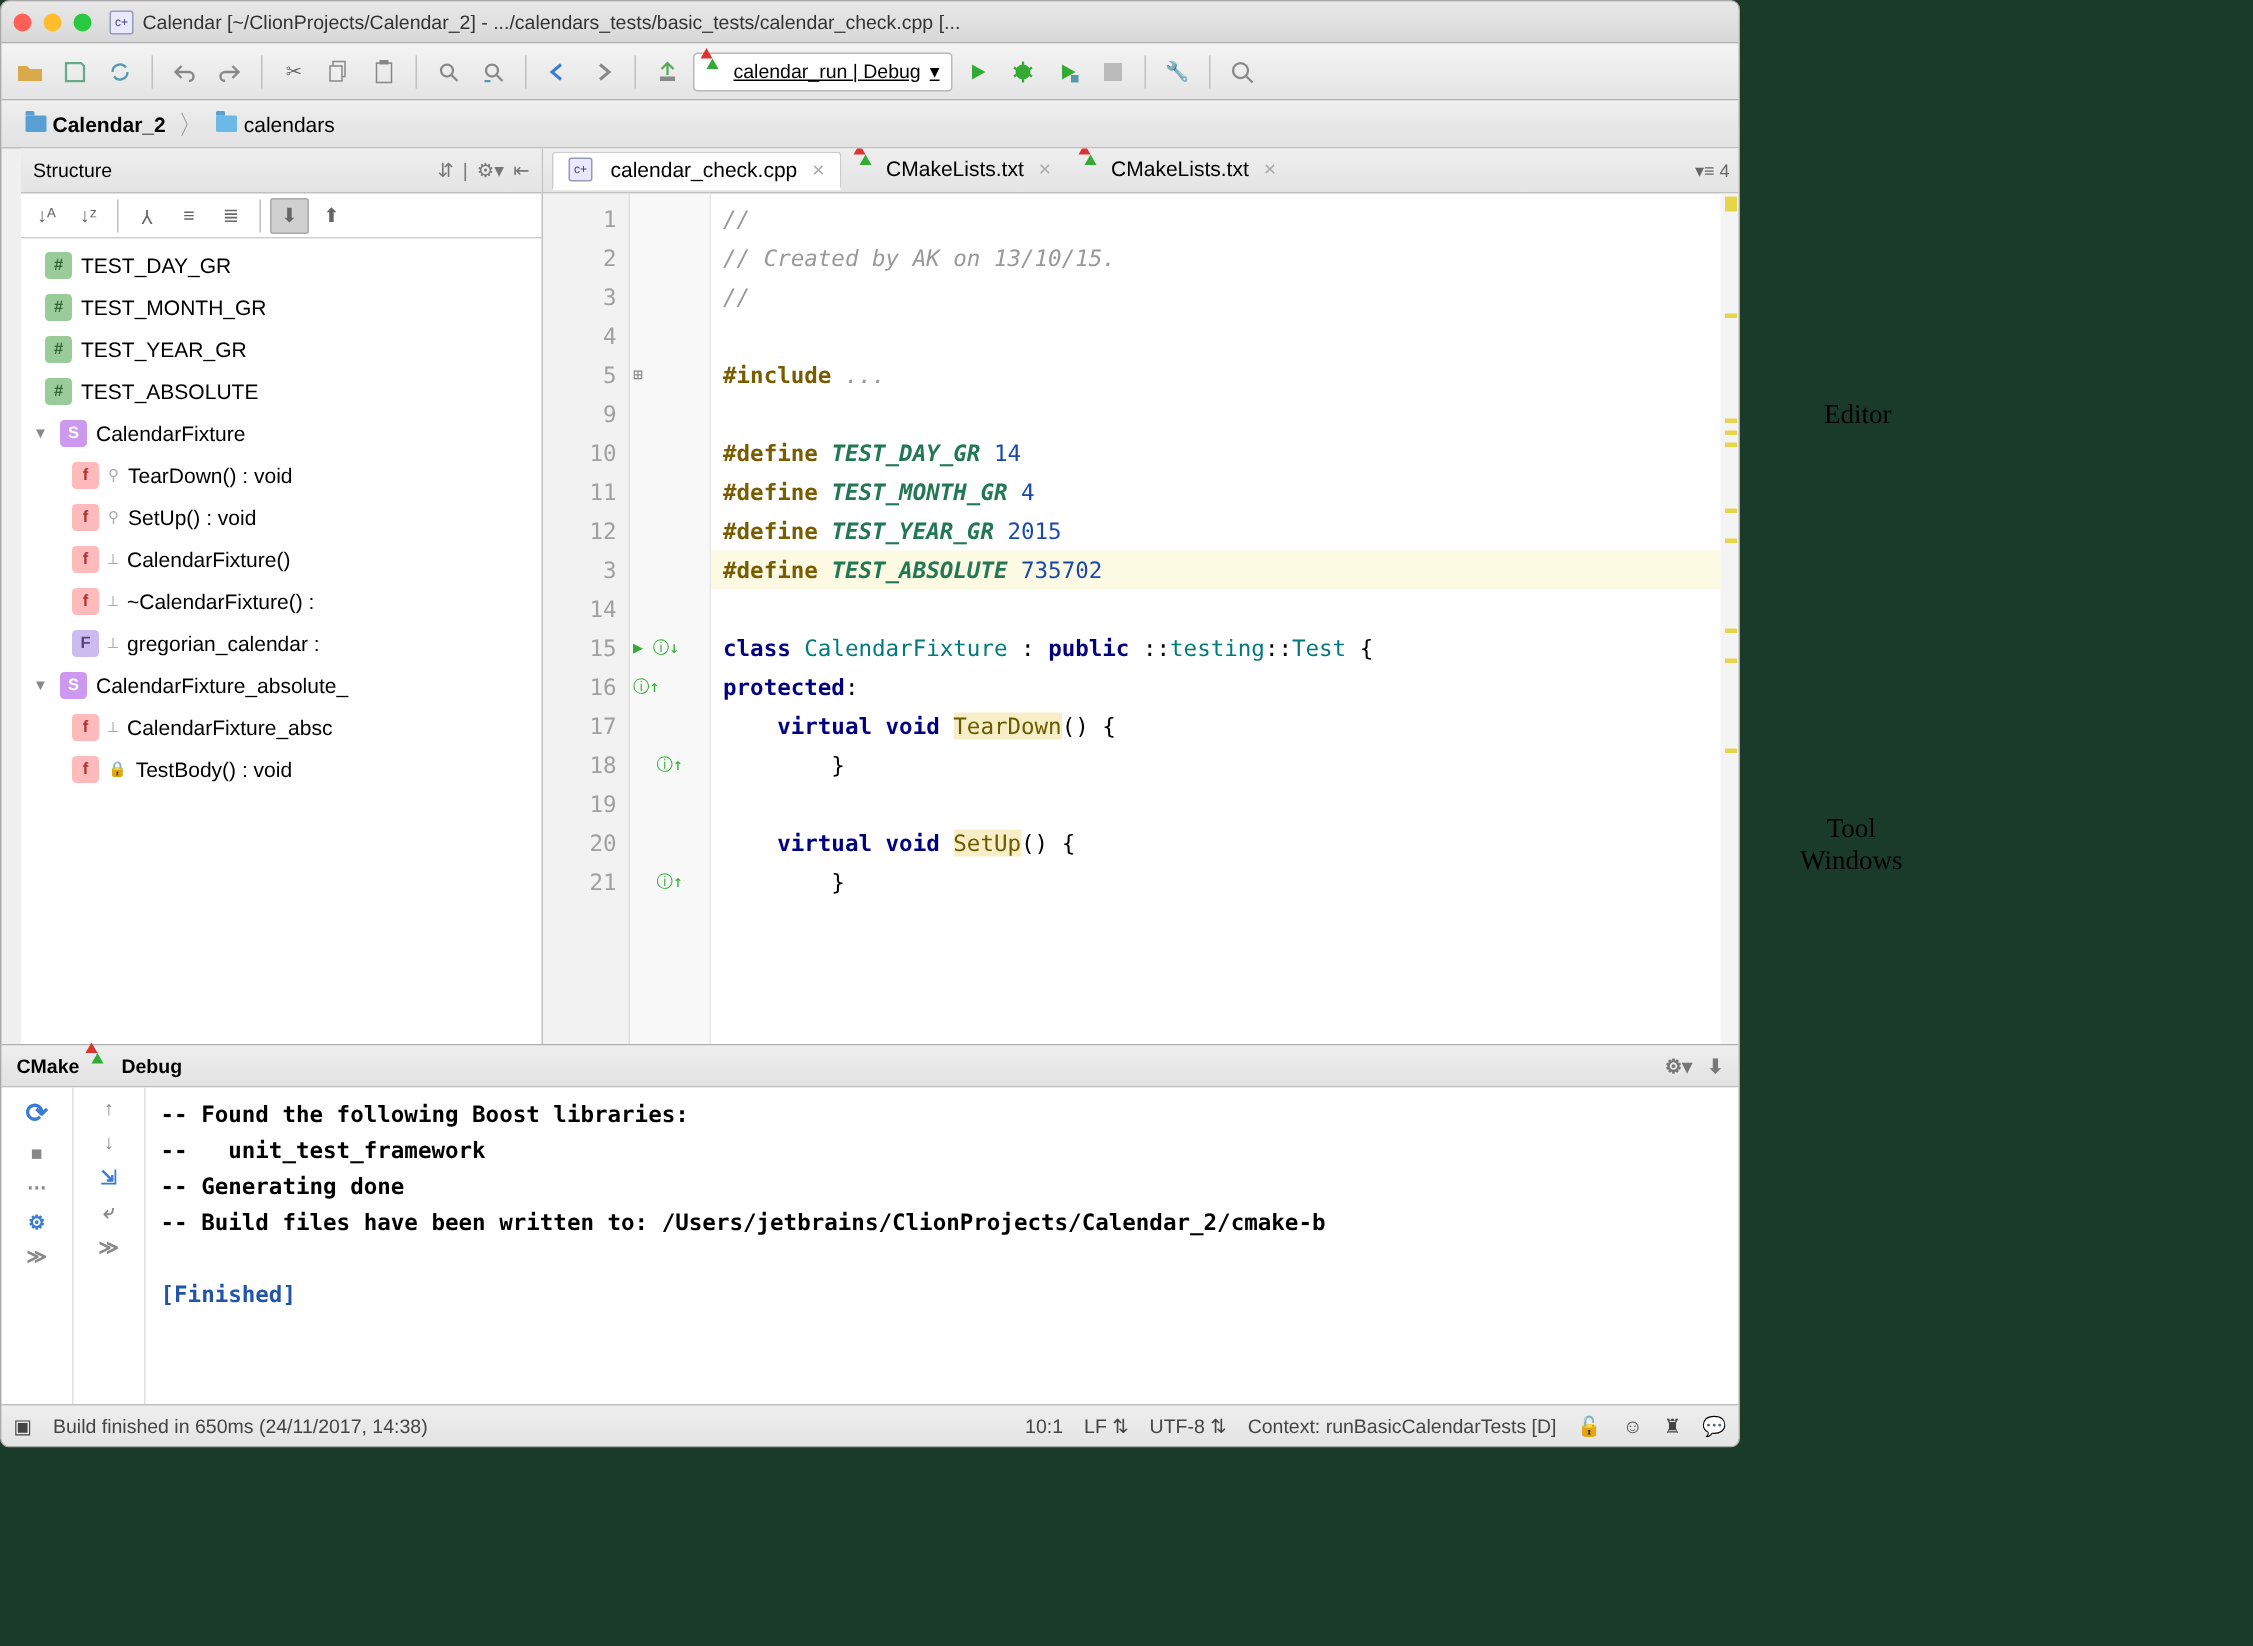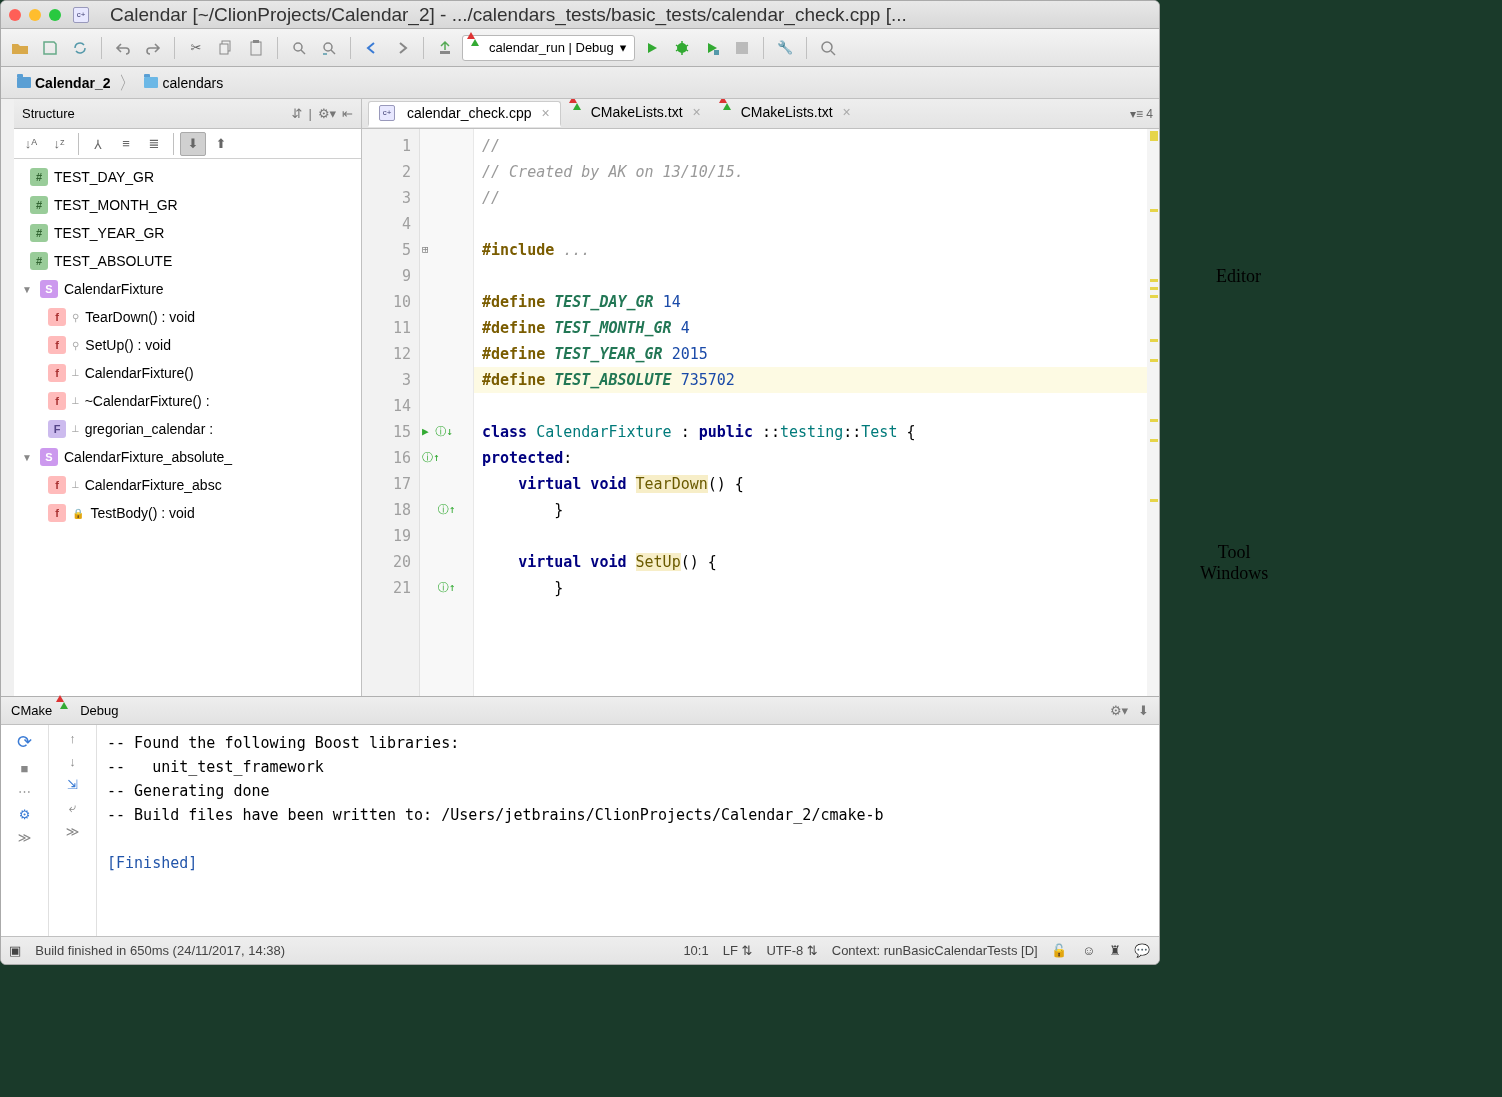--- a/index.html
+++ b/index.html
@@ -3,27 +3,27 @@
 <meta charset="utf-8">
 <style>
 * { box-sizing: border-box; margin: 0; padding: 0; }
 body { font-family: -apple-system, "Helvetica Neue", Arial, sans-serif; font-size: 13px; background: #1a3a2a; display: flex; }
 .ide { width: 1160px; height: 965px; background: #f0f0f0; border: 1px solid #aaa; border-radius: 6px; overflow: hidden; display: flex; flex-direction: column; }
 .annotations { flex: 1; position: relative; color: #000; font-family: "Times New Roman", serif; }
 .title-bar { height: 28px; background: linear-gradient(#e8e8e8,#d8d8d8); display: flex; align-items: center; padding: 0 8px; border-bottom: 1px solid #b0b0b0; }
 .traffic { display: flex; gap: 8px; margin-right: 12px; }
 .dot { width: 12px; height: 12px; border-radius: 50%; }
 .dot.r{background:#ff5f57;} .dot.y{background:#ffbd2e;} .dot.g{background:#28c940;}
-.title-text { font-size: 19px; color: #333; white-space: nowrap; overflow: hidden; margin-left: 15px; }
+.title-text { font-size: 13px; color: #333; white-space: nowrap; overflow: hidden; }
 .file-icon-cpp { display:inline-block; width:16px; height:16px; background:#e8e8ff; border:1px solid #99b; border-radius:2px; font-size:8px; line-height:14px; text-align:center; color:#447; margin-right:6px; }
 
 .toolbar { height: 38px; background: linear-gradient(#f4f4f4,#e4e4e4); border-bottom:1px solid #b0b0b0; display:flex; align-items:center; padding:0 6px; gap:4px; }
 .tb-btn { width:26px; height:26px; display:flex; align-items:center; justify-content:center; border-radius:3px; color:#666; }
 .tb-sep { width:1px; height:22px; background:#c0c0c0; margin:0 4px; }
-.run-config { height:26px; border:1px solid #b8b8b8; border-radius:3px; background:#fff; display:flex; align-items:center; padding:0 8px; font-size:13px; gap:6px; }
+.run-config { height:26px; border:1px solid #b8b8b8; border-radius:3px; background:#fff; display:flex; align-items:center; padding:0 8px; font-size:13px; gap:6px;text-decoration:underline; }
 .tri-cmake{position:relative;}
 .tri-cmake::before{content:"";border-left:4px solid transparent;border-right:4px solid transparent;border-bottom:7px solid #d33;position:absolute;left:-4px;top:-10px;}
 .tri-cmake::after{content:"";border-left:4px solid transparent;border-right:4px solid transparent;border-bottom:7px solid #3a3;position:absolute;left:0px;top:-3px;}
 
 .nav-bar { height:32px; background:linear-gradient(#eee,#e2e2e2); border-bottom:1px solid #c0c0c0; display:flex; align-items:center; padding:0 10px; font-size:14px; }
 .crumb { display:flex; align-items:center; gap:4px; padding:0 6px; }
 .crumb b{font-weight:700;}
 .chev{color:#999;margin:0 2px;font-size:18px;}
 .folder-icon{width:14px;height:11px;background:#5a9fd4;border-radius:1px;display:inline-block;position:relative;}
 .folder-icon::before{content:"";position:absolute;top:-3px;left:0;width:6px;height:3px;background:#5a9fd4;border-radius:1px 1px 0 0;}
@@ -60,21 +60,21 @@
 .cm{color:#999;font-style:italic;}
 .kw2{color:#000080;font-weight:700;}
 .def{color:#7a5c00;font-weight:700;}
 .mac{color:#275;font-weight:700;font-style:italic;}
 .num{color:#1a4aa8;}
 .typ{color:#007a7a;}
 .fn{color:#6a5a00;background:#f7eec8;}
 .err-stripe{width:12px;background:#f4f4f4;position:relative;}
 .stripe{position:absolute;right:1px;width:8px;height:3px;}
 
-.bottom-pane{height:240px;border-top:1px solid #b0b0b0;display:flex;flex-direction:column;}
+.bottom-pane{height:240px;border-top:1px solid #b0b0b0;display:flex;flex-direction:column;font-weight:bold;}
 .bp-header{height:28px;background:linear-gradient(#eee,#e2e2e2);border-bottom:1px solid #c0c0c0;display:flex;align-items:center;padding:0 10px;gap:8px;font-size:13px;justify-content:space-between;}
 .bp-body{flex:1;display:flex;background:#fff;}
 .bp-side{width:48px;border-right:1px solid #e0e0e0;display:flex;flex-direction:column;align-items:center;padding:6px 0;gap:8px;color:#888;}
 .bp-side2{width:48px;border-right:1px solid #e0e0e0;display:flex;flex-direction:column;align-items:center;padding:6px 0;gap:8px;color:#888;}
 .console{flex:1;font-family:Menlo,Consolas,monospace;font-size:15px;padding:6px 10px;line-height:24px;white-space:pre;overflow:hidden;}
 .finished{color:#2255aa;}
 
 .status-bar{height:28px;background:linear-gradient(#eee,#e4e4e4);border-top:1px solid #c0c0c0;display:flex;align-items:center;padding:0 8px;font-size:13px;gap:14px;color:#444;}
 .status-bar .spacer{flex:1;}
 

